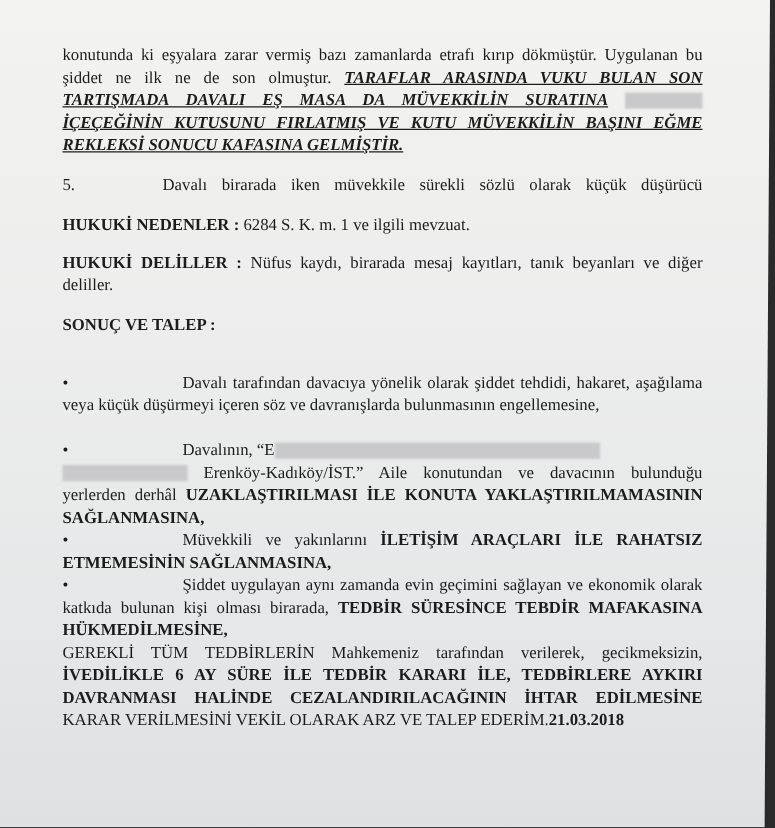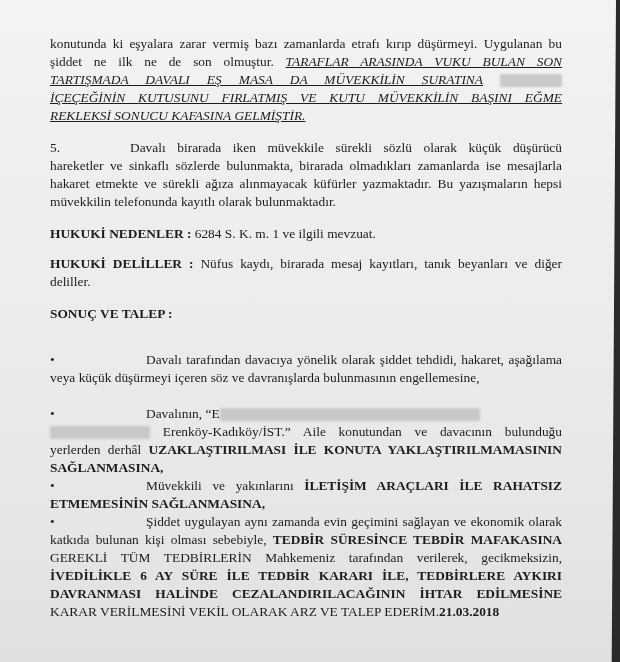--- a/index.html
+++ b/index.html
@@ -13,49 +13,48 @@
     position:absolute; left:0; top:0; width:616px; height:662px;
     background: linear-gradient(180deg, #f3f3f1 0%, #ecedec 40%, #e6e7e8 75%, #dfe0e2 100%);
     clip-path: polygon(0 0, 100% 0, 99.3% 100%, 0 100%);
   }
   .content {
     position:absolute; left:50px; top:35px; width:512px;
     font-size:13.4px; line-height:18px;
   }
   p { margin:0; text-align:justify; }
   .just { text-align:justify; text-align-last:justify; }
-  .bu { font-weight:normal; font-style:italic; text-decoration:underline; }
+  .bu { font-weight:bold; font-style:italic; text-decoration:underline; }
   .b { font-weight:bold; }
   .u { }
   .blur {
     display:inline-block; background:#c9c9cb; height:13px; vertical-align:middle;
     filter:blur(1px);
   }
   .sp12 { height:12px; }
   .sp14 { height:14px; }
   .sp18 { height:18px; }
   .bullet { display:inline-block; width:96px; }
   .indent5 { display:inline-block; width:80px; }
 </style>
 </head>
 <body>
 
 <div class="paper">
   <div class="content">
 
-    <p class="just">konutunda ki eşyalara zarar vermiş bazı zamanlarda etrafı kırıp düşürmeyi. Uygulanan bu</p>
+    <p class="just">konutunda ki eşyalara zarar vermiş bazı zamanlarda etrafı kırıp dökmüştür. Uygulanan bu</p>
     <p class="just"><span>şiddet ne ilk ne de son olmuştur. </span><span class="bu">TARAFLAR ARASINDA VUKU BULAN SON</span></p>
     <p class="just"><span class="bu">TARTIŞMADA DAVALI EŞ MASA DA MÜVEKKİLİN SURATINA</span> <span class="blur" style="width:62px"></span></p>
     <p class="just"><span class="bu">İÇEÇEĞİNİN KUTUSUNU FIRLATMIŞ VE KUTU MÜVEKKİLİN BAŞINI EĞME</span></p>
     <p><span class="bu">REKLEKSİ SONUCU KAFASINA GELMİŞTİR.</span></p>
 
     <div class="sp14"></div>
 
     <p class="just"><span class="indent5">5.</span><span>Davalı birarada iken müvekkile sürekli sözlü olarak küçük düşürücü</span></p>
-    <p>hareketler ve sinkaflı sözlerde bulunmakta, birarada olmadıkları zamanlarda ise mesajlarla hakaret etmekte ve sürekli ağıza alınmayacak küfürler yazmaktadır. Bu yazışmaların hepsi müvekkilin telefonunda kayıtlı olarak bulunmaktadır.</p>
 
     <div class="sp14"></div>
 
     <p><span class="b u">HUKUKİ NEDENLER :</span><span> 6284 S. K. m. 1 ve ilgili mevzuat.</span></p>
 
     <div class="sp12"></div>
 
     <p><span class="b u">HUKUKİ DELİLLER :</span><span> Nüfus kaydı, birarada mesaj kayıtları, tanık beyanları ve diğer deliller.</span></p>
 
     <div class="sp14"></div>
@@ -74,21 +73,22 @@
 
     <p><span class="bullet">•</span><span>Davalının, “E</span><span class="blur" style="width:260px"></span></p>
     <p class="just"><span class="blur" style="width:100px"></span><span> Erenköy-Kadıköy/İST.” Aile konutundan ve davacının bulunduğu</span></p>
     <p class="just"><span>yerlerden derhâl </span><span class="b">UZAKLAŞTIRILMASI İLE KONUTA YAKLAŞTIRILMAMASININ</span></p>
     <p><span class="b">SAĞLANMASINA,</span></p>
 
     <p class="just"><span class="bullet">•</span><span>Müvekkili ve yakınlarını </span><span class="b">İLETİŞİM ARAÇLARI İLE RAHATSIZ</span></p>
     <p><span class="b">ETMEMESİNİN SAĞLANMASINA,</span></p>
 
     <p class="just"><span class="bullet">•</span><span>Şiddet uygulayan aynı zamanda evin geçimini sağlayan ve ekonomik olarak</span></p>
-    <p class="just"><span>katkıda bulunan kişi olması sebebiyle, </span><span class="b">TEDBİR SÜRESİNCE TEBDİR MAFAKASINA</span></p>
+    <p class="just"><span>katkıda bulunan kişi olması birarada, </span><span class="b">TEDBİR SÜRESİNCE TEBDİR MAFAKASINA</span></p>
+    <p><span class="b">HÜKMEDİLMESİNE,</span></p>
 
     <p class="just">GEREKLİ TÜM TEDBİRLERİN Mahkemeniz tarafından verilerek, gecikmeksizin,</p>
     <p class="just b">İVEDİLİKLE 6 AY SÜRE İLE TEDBİR KARARI İLE, TEDBİRLERE AYKIRI</p>
     <p class="just b">DAVRANMASI HALİNDE CEZALANDIRILACAĞININ İHTAR EDİLMESİNE</p>
     <p><span>KARAR VERİLMESİNİ VEKİL OLARAK ARZ VE TALEP EDERİM.</span><span class="b">21.03.2018</span></p>
 
     <div class="sp14"></div>
 
   </div>
 </div>

